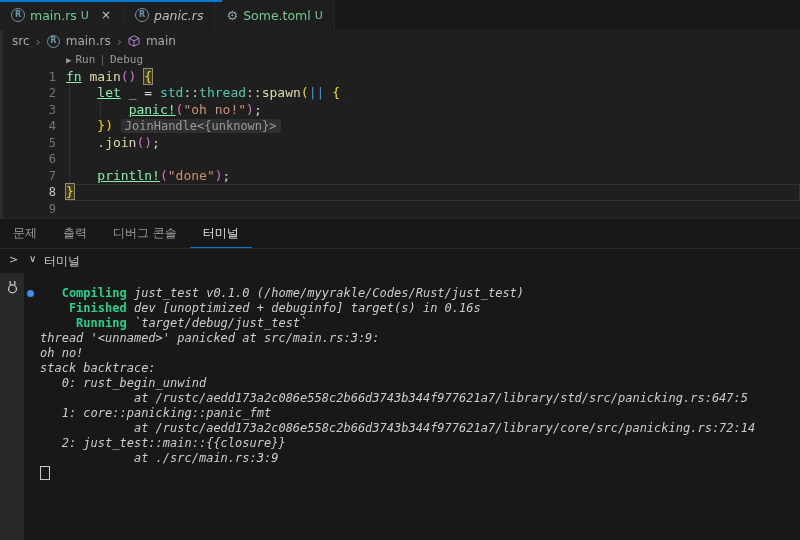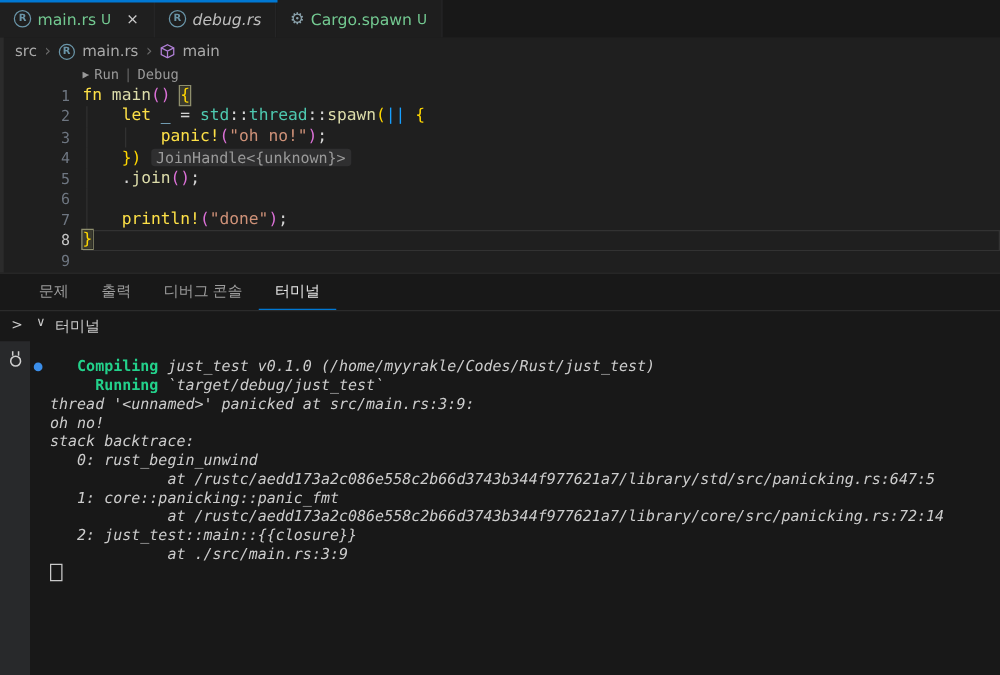--- a/index.html
+++ b/index.html
@@ -32,29 +32,29 @@
   .cl{display:flex;height:16.5px;line-height:16.5px;position:relative;
       font-family:"DejaVu Sans Mono",monospace;font-size:13px;}
   .gut{flex:0 0 56px;text-align:right;color:#6e7681;font-size:12px;}
   .gut.gact{color:#c6c6c6;}
   .ct{margin-left:10px;flex:1;white-space:pre;color:#d4d4d4;}
   .hl .ct{box-shadow:inset 0 0 0 1px #323232;}
   .guide{position:absolute;top:0;bottom:0;width:1px;background:#313131;}
   .lens{margin-left:10px;font-size:11px;color:#999999;display:flex;align-items:center;gap:4px;}
   .lens .play{font-style:normal;font-size:9px;color:#999;}
   .lens b{font-weight:normal;color:#666;}
-  .c-kw{color:#fde047;} .c-fnc{color:#DCDCAA;} .c-typ{color:#4EC9B0;} .c-str{color:#CE9178;}
+  .c-kw{color:#86efac;text-decoration:underline;} .c-fnc{color:#DCDCAA;} .c-typ{color:#4EC9B0;} .c-str{color:#CE9178;}
   .c-pl{color:#d4d4d4;} .c-var{color:#9CDCFE;}
   .c-b1{color:#FFD700;} .c-b2{color:#DA70D6;} .c-b3{color:#179FFF;}
   .c-match{box-shadow:0 0 0 1px #8f8f6d;background:#3a3a2e;}
   .c-inlay{background:#2f2f30;color:#9a9a9a;border-radius:3px;padding:0 4px;font-size:12px;}
 
   
   .ptabs{position:absolute;top:218px;left:0;right:0;height:30px;background:#181818;
-         border-top:1px solid #2b2b2b;display:flex;padding-left:18px;box-sizing:border-box;font-family:Liberation Serif, serif;}
+         border-top:1px solid #2b2b2b;display:flex;box-sizing:border-box;}
   .ptab{display:flex;align-items:center;padding:0 13px;font-size:12px;color:#9d9d9d;cursor:pointer;
         box-sizing:border-box;height:100%;}
   .ptab.active{color:#e7e7e7;border-bottom:1px solid #0078d4;}
 
   
   .tsection{position:absolute;top:248px;left:0;right:0;bottom:0;background:#181818;border-top:1px solid #2b2b2b;}
   .thead{position:relative;height:24px;color:#cccccc;font-size:12px;}
   .texpand{position:absolute;left:9px;top:4px;font-size:11px;color:#cccccc;}
   .tcollapse{position:absolute;left:29px;top:4px;font-size:10px;color:#cccccc;}
   .ttitle{position:absolute;left:44px;top:4px;}
@@ -82,25 +82,25 @@
           <i>R</i>
         </span>
       <span class="tlabel untracked">main.rs</span>
       <span class="tbadge">U</span>
       <span class="tclose">×</span>
     </div>
     <div class="tab preview">
       <span class="ricon">
           <i>R</i>
         </span>
-      <span class="tlabel">debug.rs</span>
+      <span class="tlabel">panic.rs</span>
     </div>
     <div class="tab">
       <span class="gear">⚙</span>
-      <span class="tlabel untracked">Cargo.spawn</span>
+      <span class="tlabel untracked">Some.toml</span>
       <span class="tbadge">U</span>
     </div>
     <div class="accent"></div>
   </div>
 
   <div class="crumbs">
     <span>src</span>
     <span class="sep">›</span>
     <span class="ricon">
         <i>R</i>
@@ -184,20 +184,21 @@
       <span class="ttitle">터미널</span>
     </div>
     <div class="rail">
       <svg width="15" height="15" viewBox="0 0 16 16">
         <path d="M5.5 1 V5 M10.5 1 V5" stroke="#cfcfcf" stroke-width="1.3" fill="none"></path>
         <circle cx="8" cy="9.5" r="4.2" stroke="#cfcfcf" stroke-width="1.3" fill="none"></circle>
       </svg>
     </div>
     <div class="tbody">
         <div class="trow"><i class="dot"></i><span class="t-g">   Compiling</span><span class="t-pl"> just_test v0.1.0 (/home/myyrakle/Codes/Rust/just_test)</span></div>
+        <div class="trow"><span class="t-g">    Finished</span><span class="t-pl"> dev [unoptimized + debuginfo] target(s) in 0.16s</span></div>
         <div class="trow"><span class="t-g">     Running</span><span class="t-pl"> `target/debug/just_test`</span></div>
         <div class="trow"><span class="t-pl">thread '&lt;unnamed&gt;' panicked at src/main.rs:3:9:</span></div>
         <div class="trow"><span class="t-pl">oh no!</span></div>
         <div class="trow"><span class="t-pl">stack backtrace:</span></div>
         <div class="trow"><span class="t-pl">   0: rust_begin_unwind</span></div>
         <div class="trow"><span class="t-pl">             at /rustc/aedd173a2c086e558c2b66d3743b344f977621a7/library/std/src/panicking.rs:647:5</span></div>
         <div class="trow"><span class="t-pl">   1: core::panicking::panic_fmt</span></div>
         <div class="trow"><span class="t-pl">             at /rustc/aedd173a2c086e558c2b66d3743b344f977621a7/library/core/src/panicking.rs:72:14</span></div>
         <div class="trow"><span class="t-pl">   2: just_test::main::{{closure}}</span></div>
         <div class="trow"><span class="t-pl">             at ./src/main.rs:3:9</span></div>

